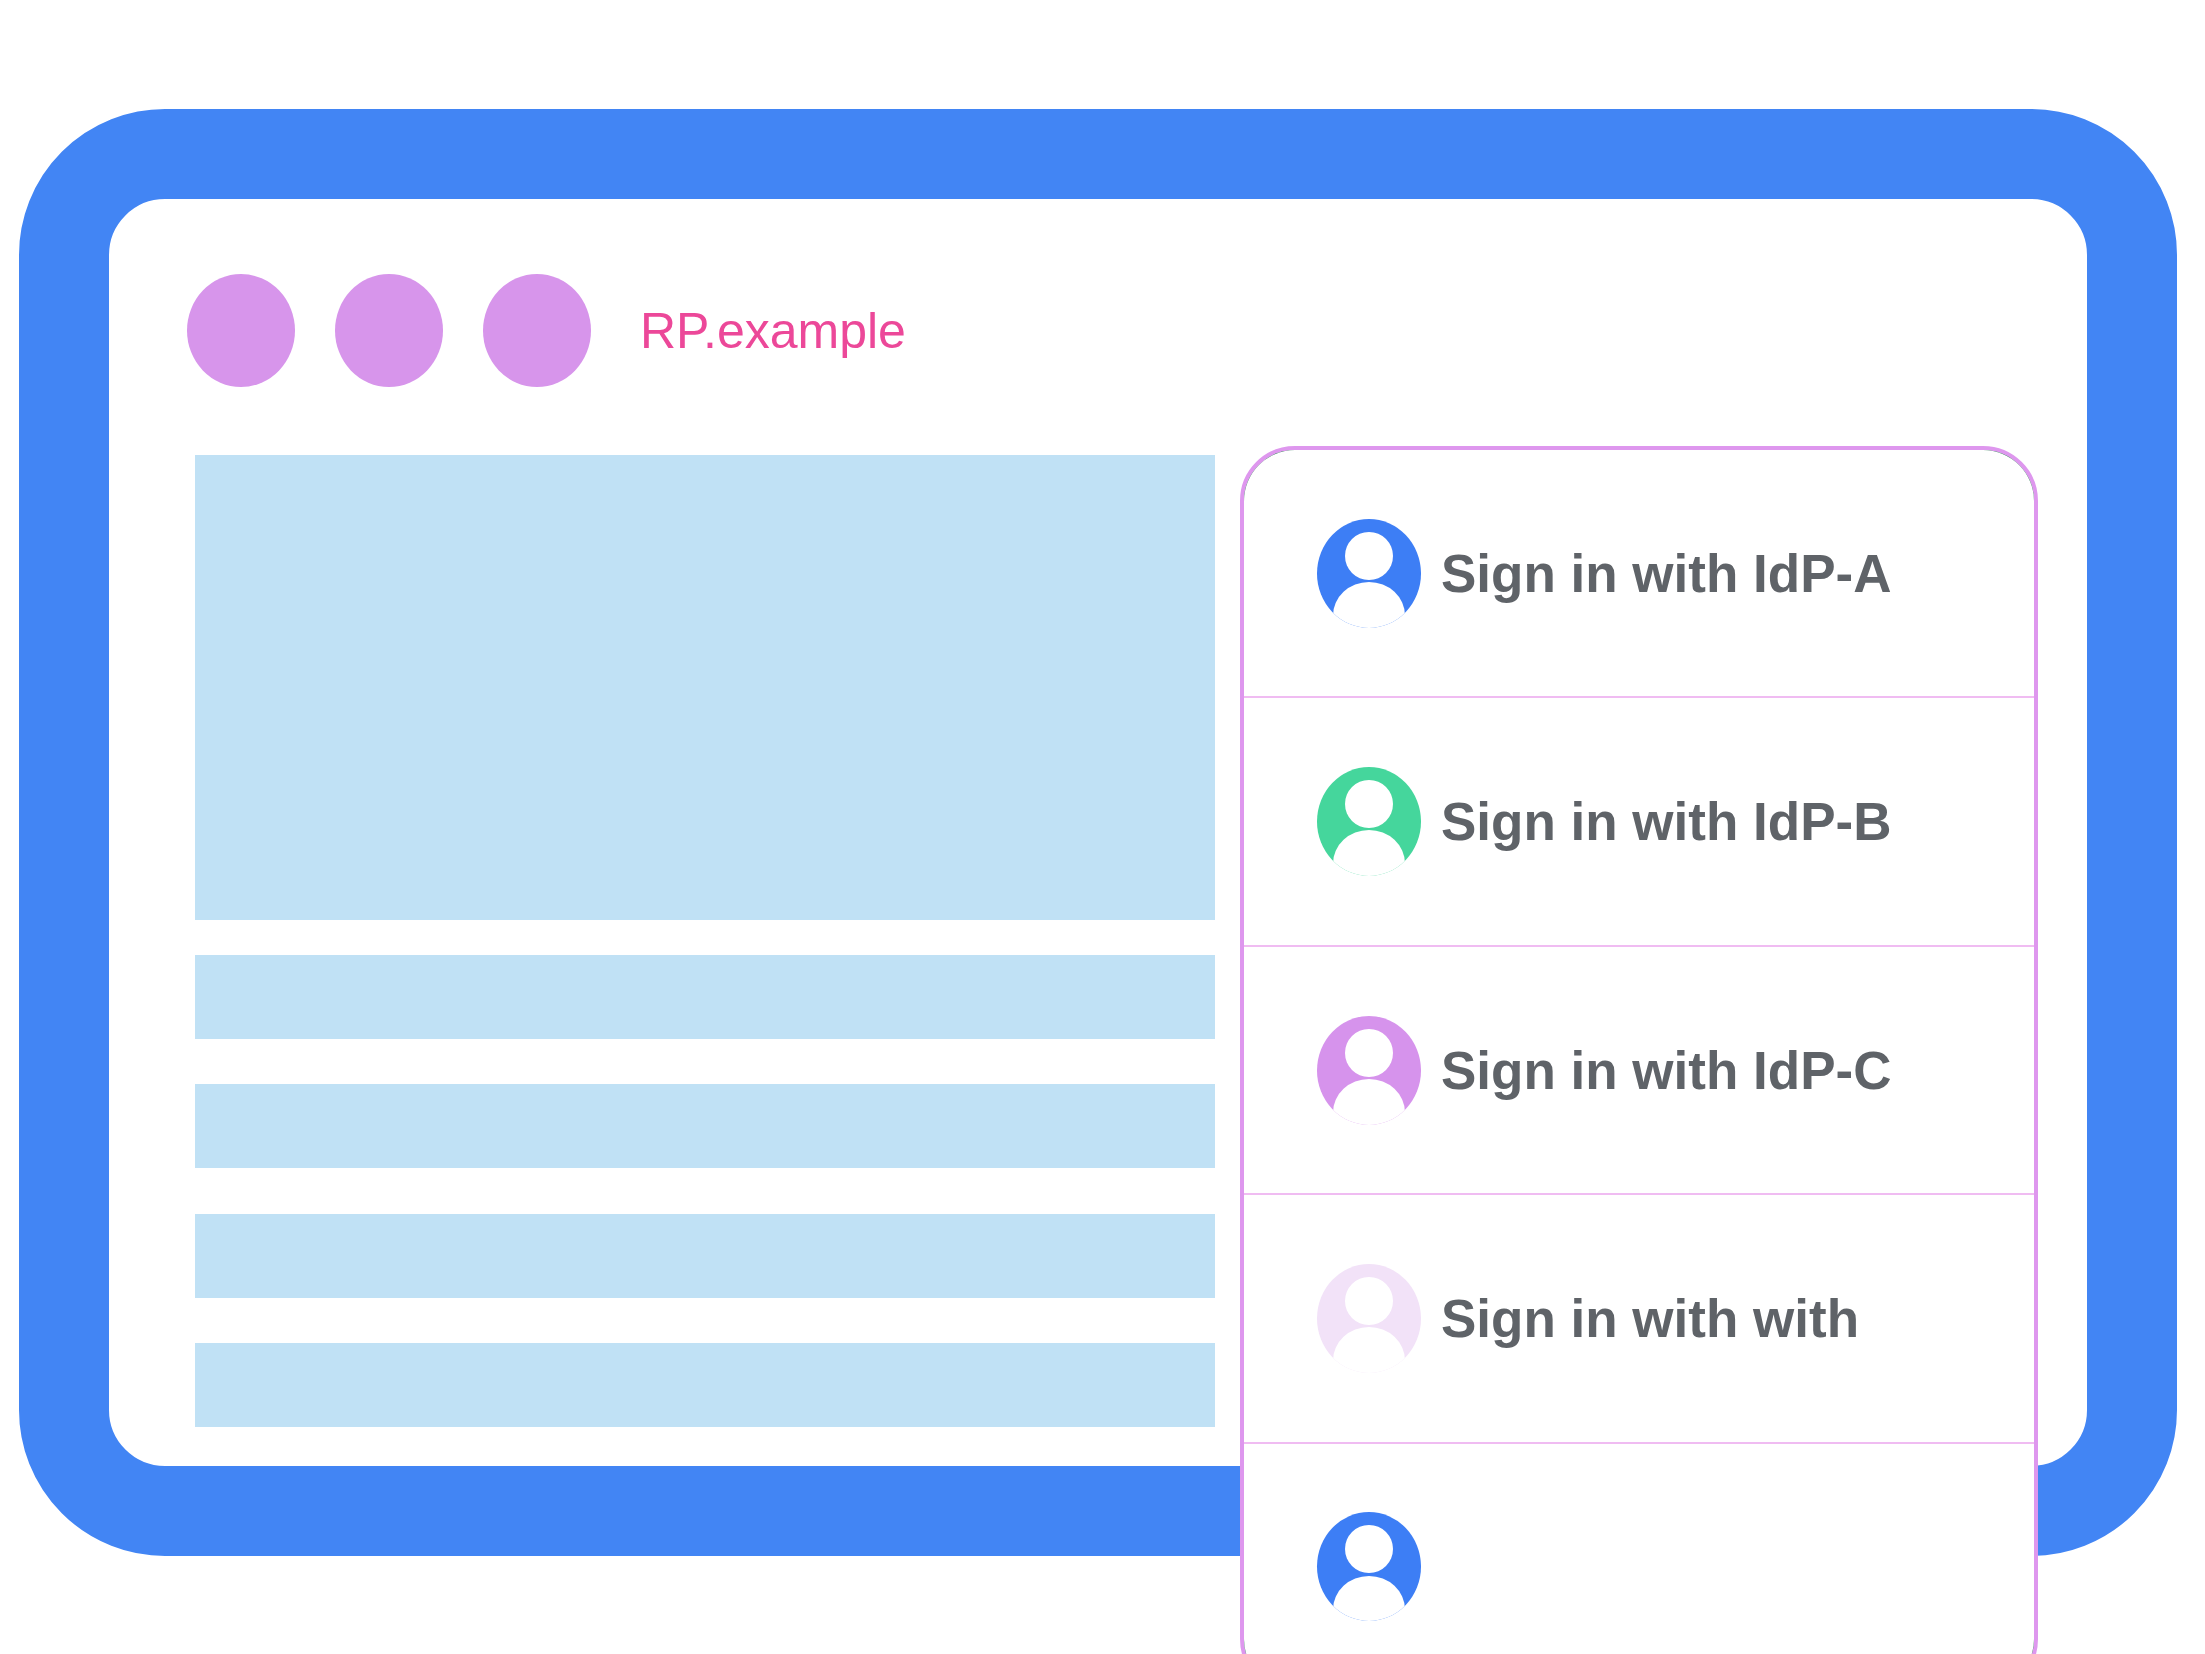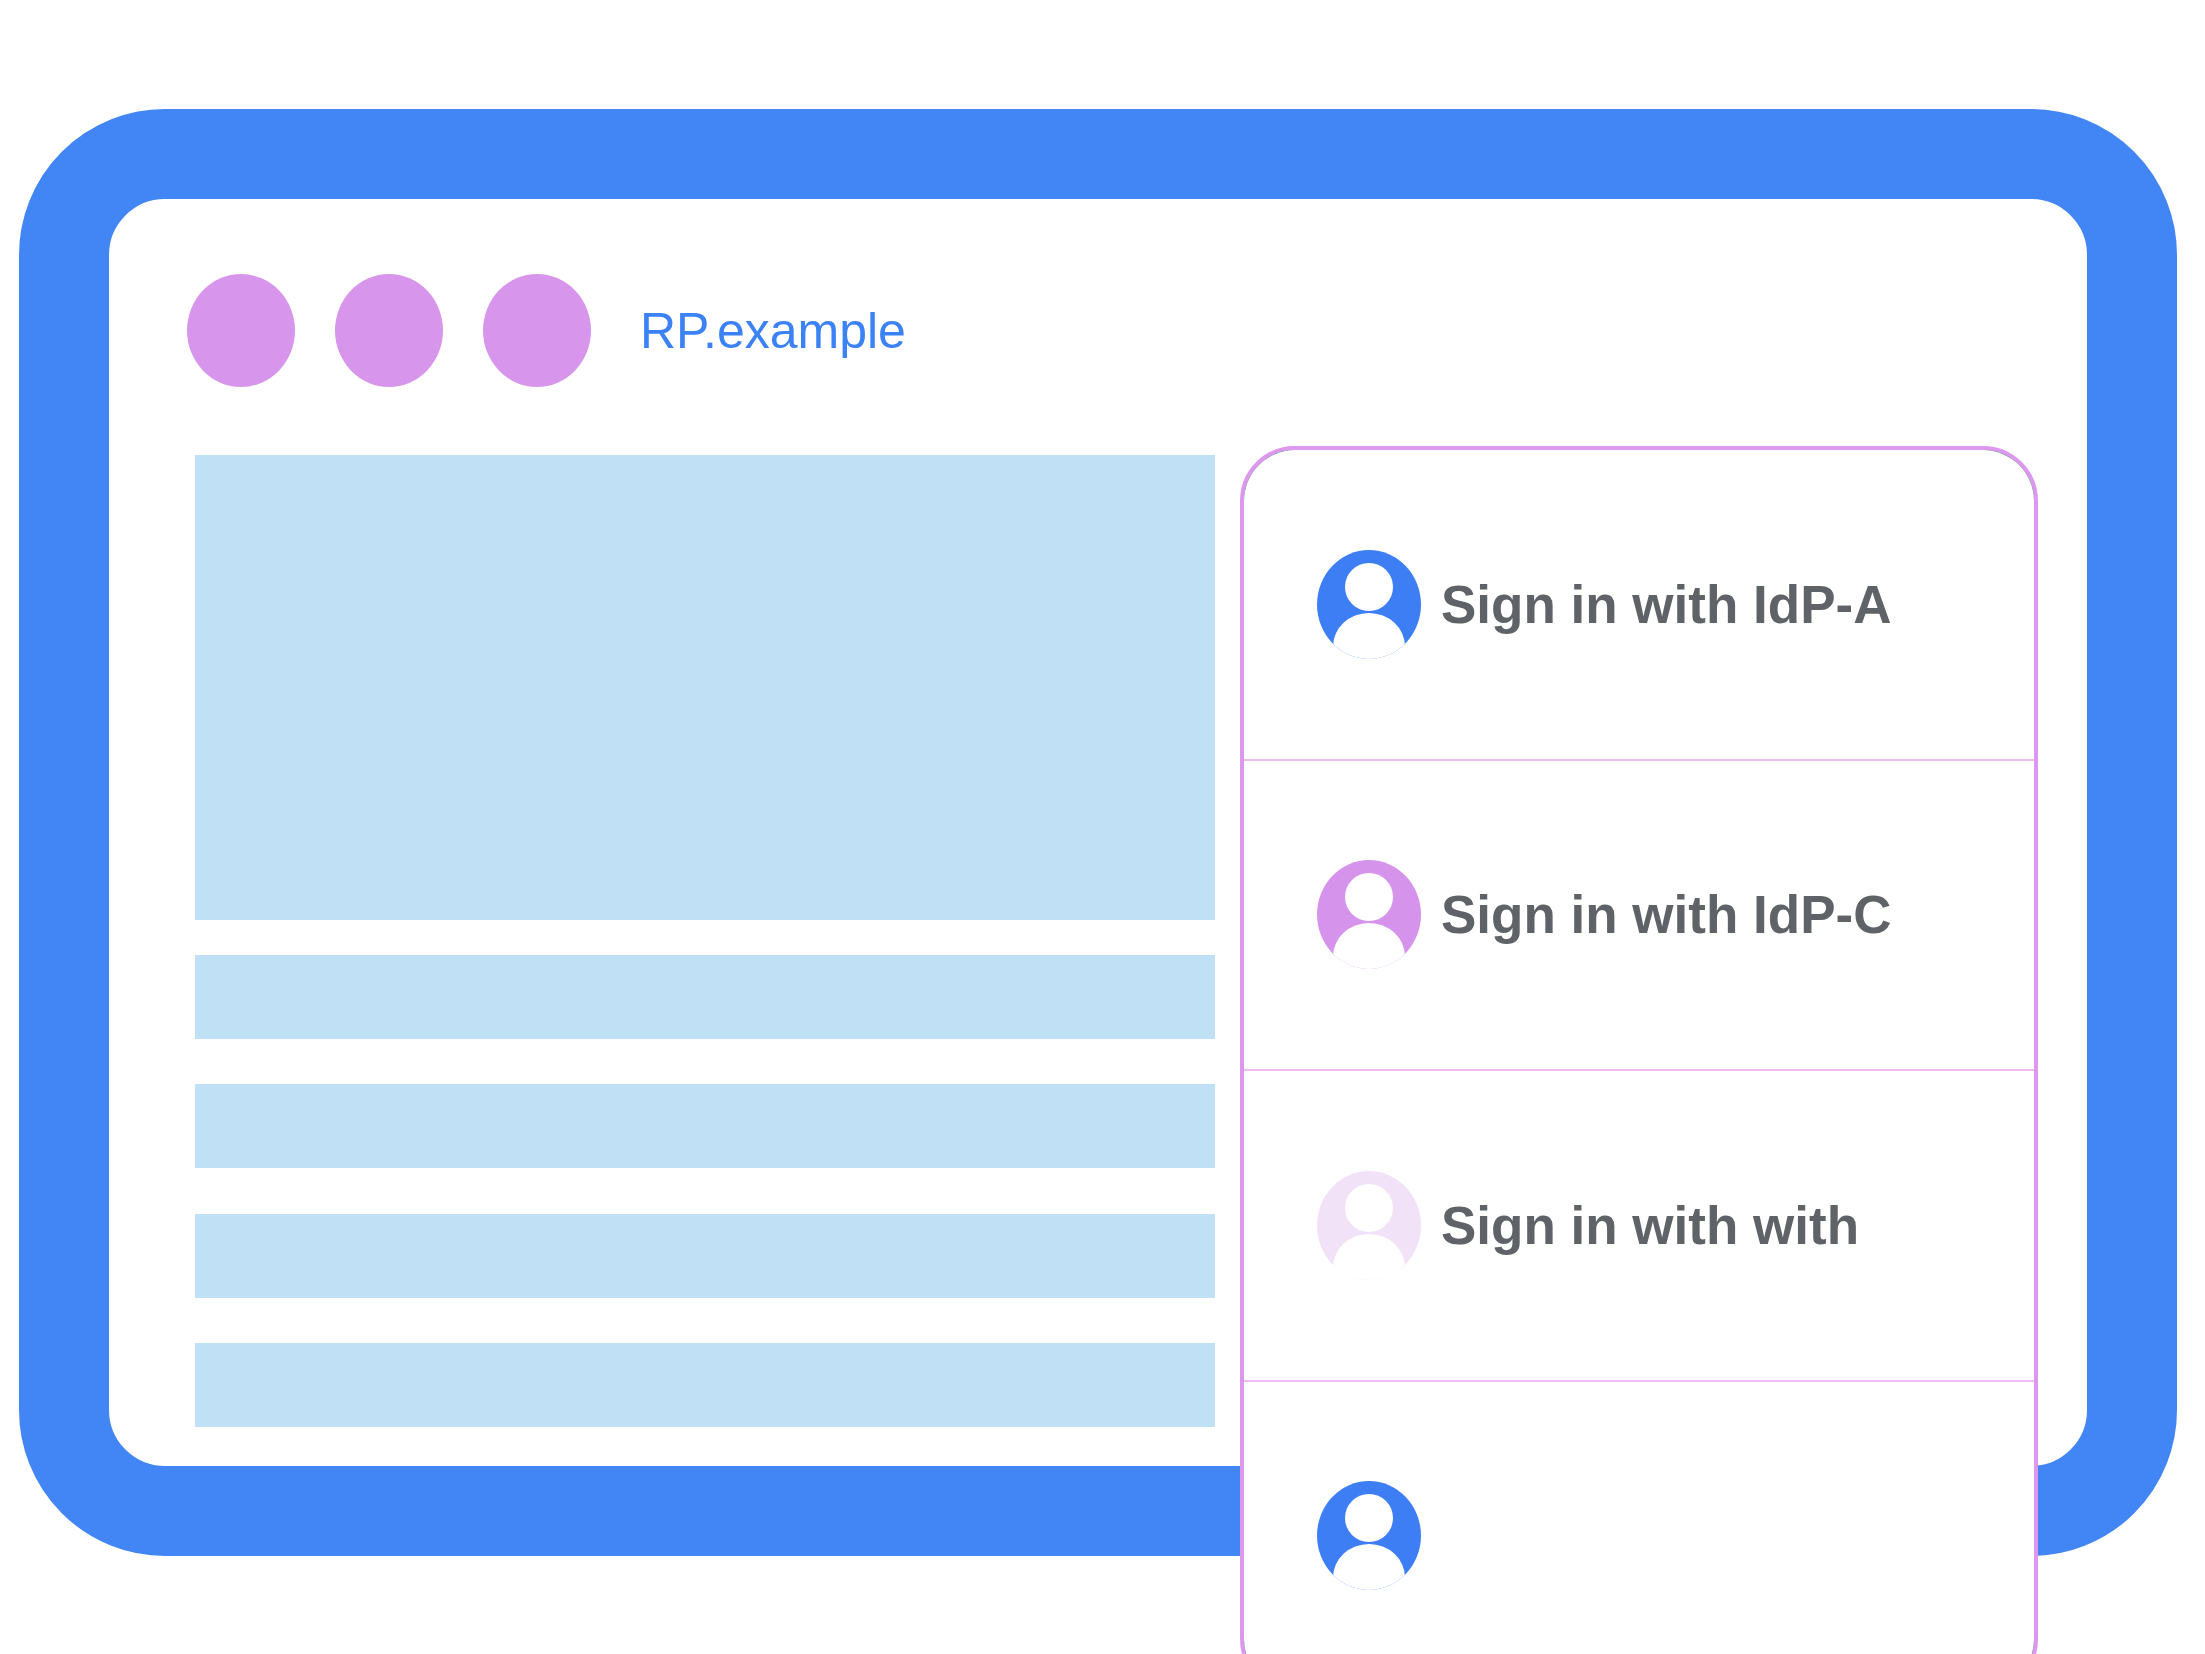--- a/index.html
+++ b/index.html
@@ -42,21 +42,21 @@
     position:absolute;left:187px;top:274px;height:113px;
     display:flex;gap:40px;align-items:center;
   }
   .dot{
     width:108px;height:113px;border-radius:50%;
     background:var(--dot-purple);
   }
   .url-title{
     position:absolute;left:640px;top:291px;height:79px;
     display:flex;align-items:center;
-    font-size:50px;color:#3b82f6;font-weight:400;
+    font-size:50px;color:#ec4899;font-weight:400;
     letter-spacing:0px;white-space:nowrap;text-align:right;
   }
   
   .hero-block{
     position:absolute;left:195px;top:455px;
     width:1020px;height:465px;
     background:var(--placeholder-blue);
   }
   .bars{
     position:absolute;left:195px;top:955px;
@@ -136,20 +136,24 @@
       <div class="bar"></div>
       <div class="bar"></div>
     </div>
 
   <div class="signin-panel">
     <div class="signin-row">
       <span class="avatar" style="background: rgb(61, 126, 245);"></span>
       <span class="row-label">Sign in with IdP-A</span>
     </div>
 
+    <div class="signin-row">
+      <span class="avatar" style="background: rgb(69, 214, 156);"></span>
+      <span class="row-label">Sign in with IdP-B</span>
+    </div>
 
     <div class="signin-row">
       <span class="avatar" style="background: rgb(214, 147, 236);"></span>
       <span class="row-label">Sign in with IdP-C</span>
     </div>
 
 
 
     <div class="signin-row">
       <span class="avatar" style="background: rgb(242, 226, 248);"></span>

